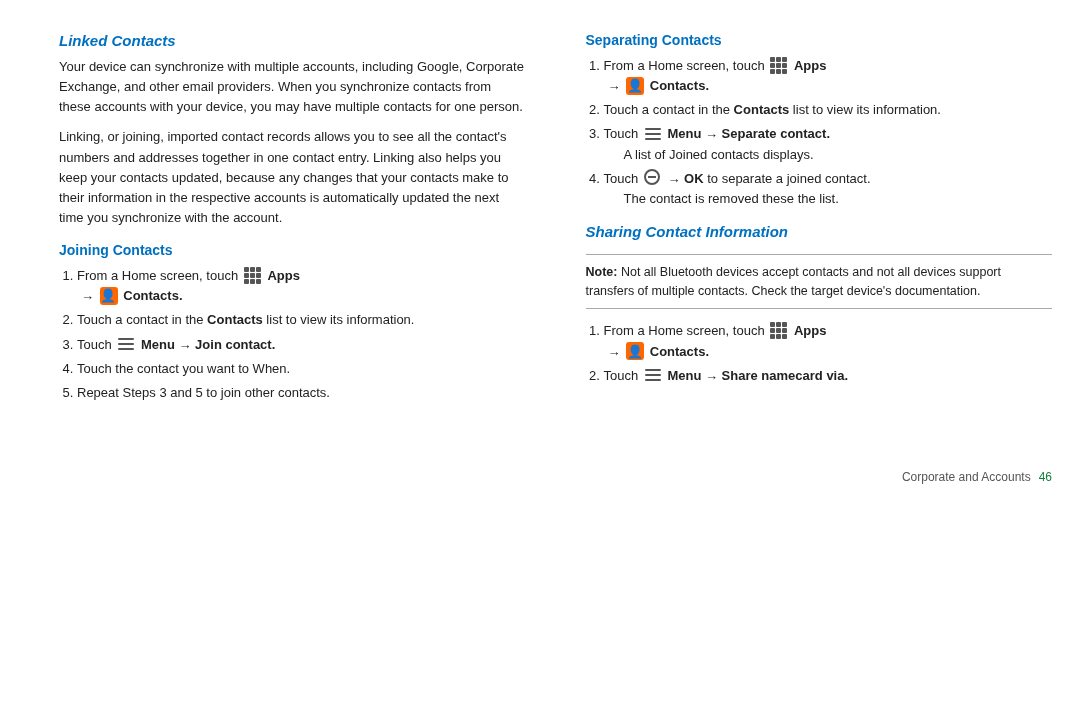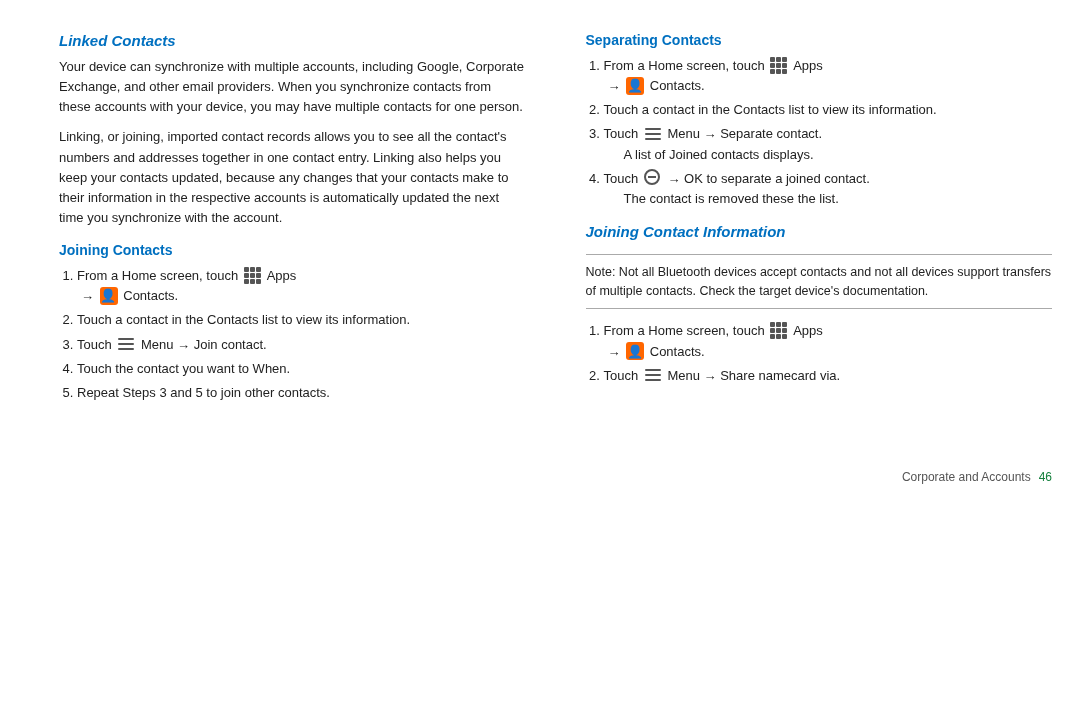--- a/index.html
+++ b/index.html
@@ -68,21 +68,21 @@
       margin-bottom: 8px;
     }
 
     ol li {
       font-size: 13px;
       line-height: 1.55;
       margin-bottom: 4px;
       color: #222;
     }
 
-    .bold { font-weight: normal; text-align: right; }
+    .bold { font-weight: bold; text-align: right; }
 
     .inline-icon-apps {
       display: inline-block;
       width: 18px;
       height: 18px;
       vertical-align: middle;
       margin: 0 2px;
       position: relative;
       top: -1px;
     }
@@ -342,21 +342,21 @@
               </div>
             </span>
             <span class="bold">→ OK</span>
             <span>to separate a joined contact.</span>
             <div class="sub-item">The contact is removed these the list.</div>
           </li>
         </ol>
       </div>
 
       <div class="section-gap">
-        <div class="section-title-italic">Joining Contact Information</div>
+        <div class="section-title-italic">Sharing Contact Information</div>
       </div>
 
       <div class="note-box">
         <span class="bold">Note:</span><span> Not all Bluetooth devices accept contacts and not all devices support transfers of multiple contacts. Check the target device's documentation.</span>
       </div>
 
       <div>
         <ol>
           <li>
             <span>From a Home screen, touch</span>

